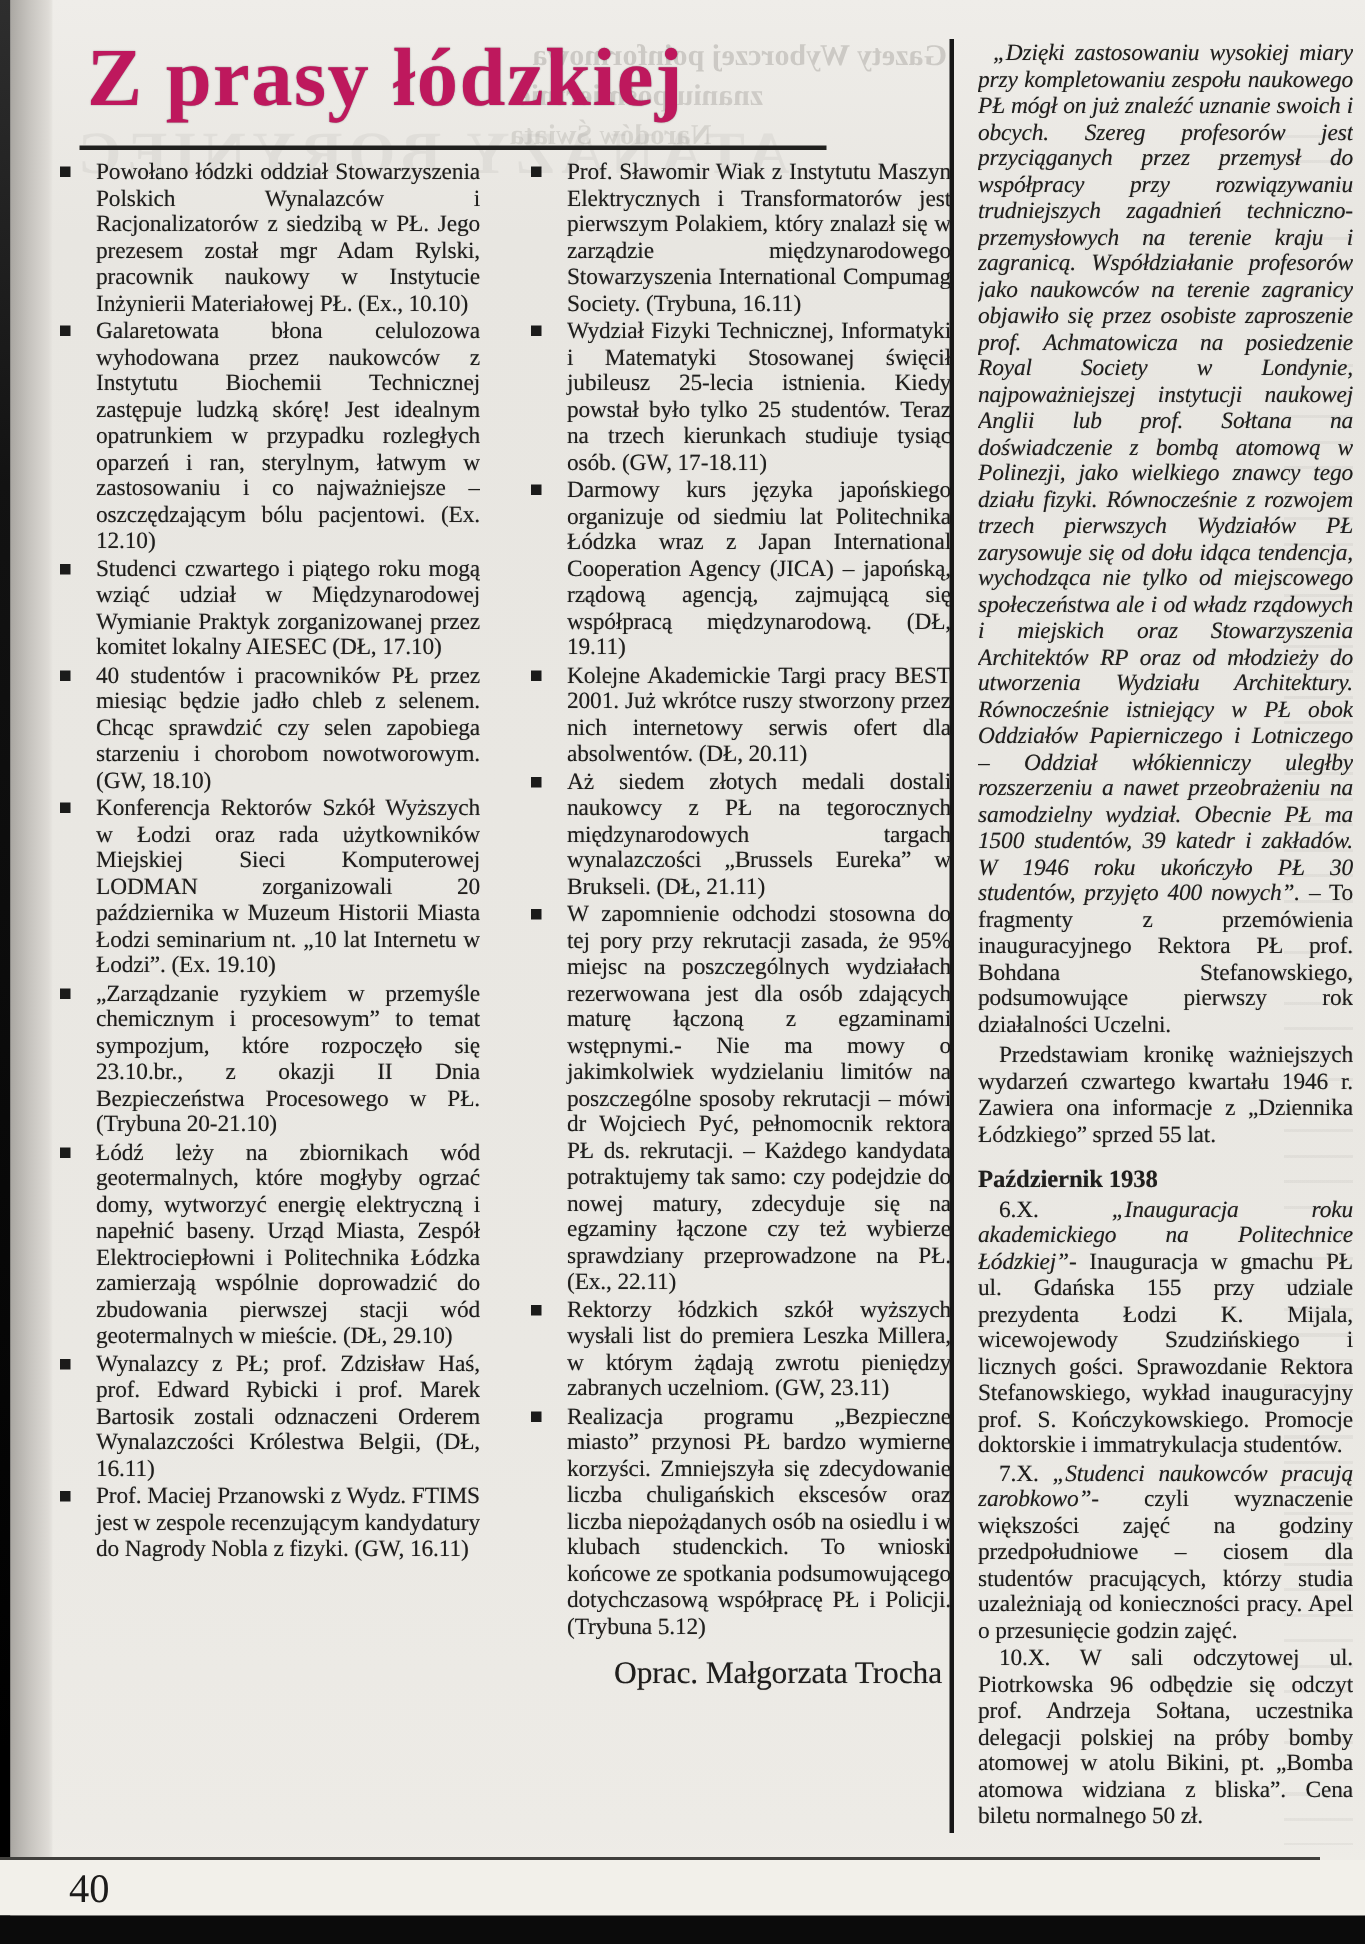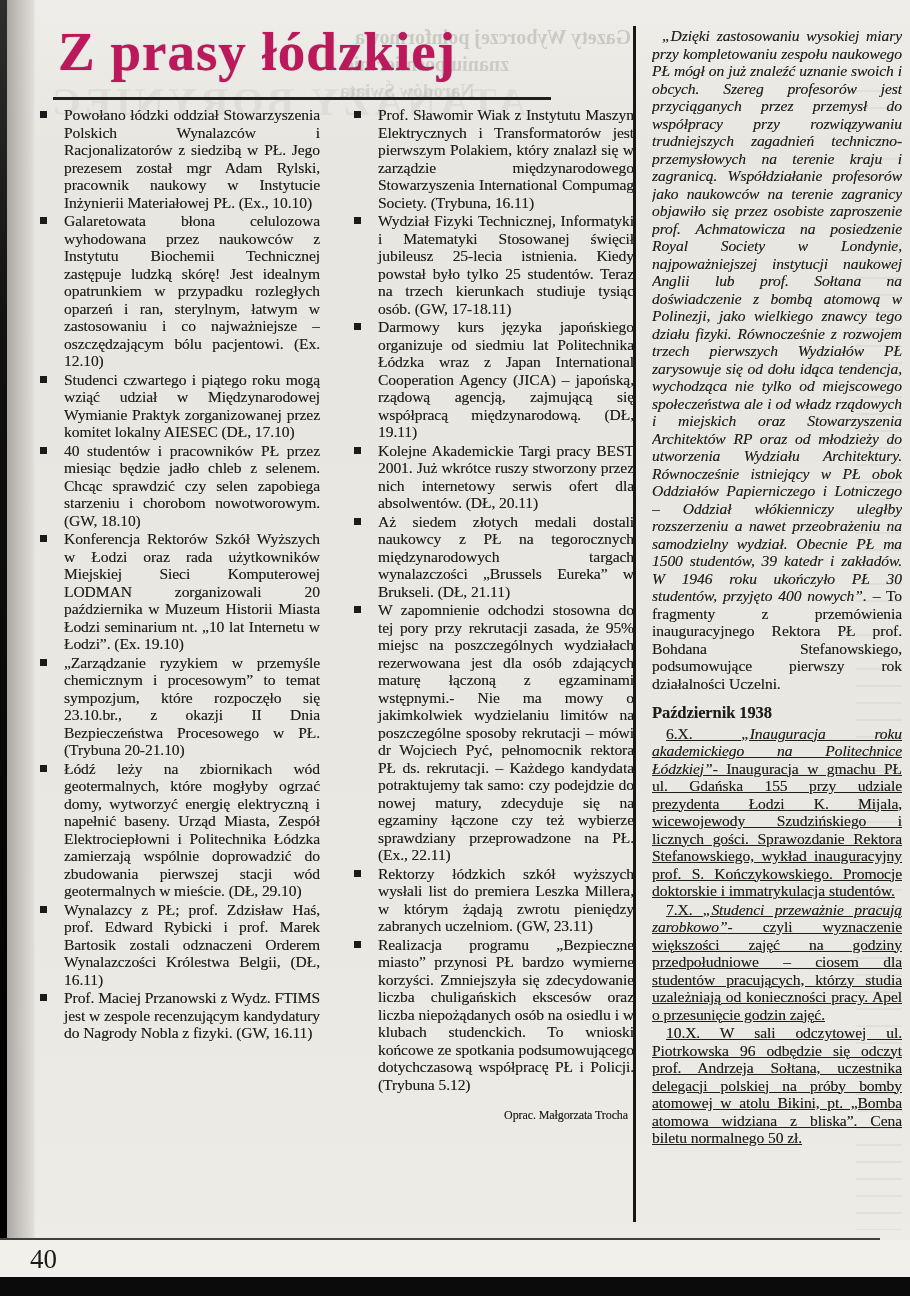--- a/index.html
+++ b/index.html
@@ -32,29 +32,29 @@
   
   .col{text-align:justify;font-size:15.6px;line-height:17.5px;letter-spacing:-0.1px;
     text-shadow:0 0 .5px rgba(45,45,45,.55);}
   #col1{left:37px;top:106px;width:283px;height:1130px;overflow:hidden;}
   #col2{left:351px;top:106px;width:283px;height:1130px;overflow:hidden;}
   #col3{left:652px;top:27px;width:250px;height:1210px;overflow:hidden;}
   .news-item{position:relative;padding-left:27px;margin:0 0 1px 0;}
   .news-item p{margin:0;}
   .news-item .sq{position:absolute;left:3px;top:5px;width:7px;height:7px;background:#1b1b1a;}
   #col3 .news-item{padding-left:0;}
-  #col3 .news-item p{text-indent:14px;text-decoration:underline;}
+  #col3 .news-item p{text-indent:14px;}
   .it{font-style:italic;}
   .quote-para{margin:0;text-indent:10px;}
   .intro-para{margin:3px 0 0 0;text-indent:14px;}
   .month-heading{margin:12px 0 3px 0;font-weight:bold;font-size:16.5px;text-indent:0;}
-  .credit{margin-top:14px;text-align:right;font-size:12px;padding-right:6px;}
+  .credit{margin-top:14px;text-align:right;font-size:21px;padding-right:6px;}
   
   .footer-rule{left:0;top:1238px;width:880px;height:2px;background:#403f3c;}
-  .page-number{left:30px;top:1244px;font-size:27px;color:#1c1b1a;}
+  .page-number{left:46px;top:1244px;font-size:27px;color:#1c1b1a;}
   .footer-text{left:120px;top:1309px;width:700px;text-align:center;font-size:16px;
     letter-spacing:1px;color:#242321;}
 </style>
 </head>
 <body>
 
 <div class="abs edge-black"></div>
 <div class="abs edge-gray"></div>
 <div class="abs ghost-right"></div>
 <div class="abs ghost ghost-head">ATANAZY BORYNIEC</div>
@@ -138,27 +138,28 @@
       <div class="news-item">
         <span class="sq"></span>
         <p><span>Realizacja programu „Bezpieczne miasto” przynosi PŁ bardzo wymierne korzyści. Zmniejszyła się zdecydowanie liczba chuligańskich ekscesów oraz liczba niepożądanych osób na osiedlu i w klubach studenckich. To wnioski końcowe ze spotkania podsumowującego dotychczasową współpracę PŁ i Policji. (Trybuna 5.12)</span></p>
       </div>
     </div>
   <p class="credit">Oprac. Małgorzata Trocha</p>
 </div>
 
 <div id="col3" class="abs col">
   <p class="quote-para"><span class="it">„Dzięki zastosowaniu wysokiej miary przy kompletowaniu zespołu naukowego PŁ mógł on już znaleźć uznanie swoich i obcych. Szereg profesorów jest przyciąganych przez przemysł do współpracy przy rozwiązywaniu trudniejszych zagadnień techniczno-przemysłowych na terenie kraju i zagranicą. Współdziałanie profesorów jako naukowców na terenie zagranicy objawiło się przez osobiste zaproszenie prof. Achmatowicza na posiedzenie Royal Society w Londynie, najpoważniejszej instytucji naukowej Anglii lub prof. Sołtana na doświadczenie z bombą atomową w Polinezji, jako wielkiego znawcy tego działu fizyki. Równocześnie z rozwojem trzech pierwszych Wydziałów PŁ zarysowuje się od dołu idąca tendencja, wychodząca nie tylko od miejscowego społeczeństwa ale i od władz rządowych i miejskich oraz Stowarzyszenia Architektów RP oraz od młodzieży do utworzenia Wydziału Architektury. Równocześnie istniejący w PŁ obok Oddziałów Papierniczego i Lotniczego – Oddział włókienniczy uległby rozszerzeniu a nawet przeobrażeniu na samodzielny wydział. Obecnie PŁ ma 1500 studentów, 39 katedr i zakładów. W 1946 roku ukończyło PŁ 30 studentów, przyjęto 400 nowych”.</span><span> – To fragmenty z przemówienia inauguracyjnego Rektora PŁ  prof. Bohdana Stefanowskiego, podsumowujące pierwszy rok działalności Uczelni.</span></p>
+  <p class="intro-para">Przedstawiam kronikę ważniejszych wydarzeń czwartego kwartału 1946 r. Zawiera ona informacje z „Dziennika Łódzkiego” sprzed 55 lat.</p>
   <p class="month-heading">Październik 1938</p>
   <div>
       <div class="news-item">
         <p><span>6.X. </span><span class="it">„Inauguracja roku akademickiego na Politechnice Łódzkiej”</span><span>- Inauguracja w gmachu PŁ ul. Gdańska 155 przy udziale prezydenta Łodzi  K. Mijala, wicewojewody Szudzińskiego i licznych gości. Sprawozdanie Rektora Stefanowskiego, wykład inauguracyjny prof. S. Kończykowskiego. Promocje doktorskie i immatrykulacja studentów.</span></p>
       </div>
       <div class="news-item">
-        <p><span>7.X. </span><span class="it">„Studenci przeważnie pracują zarobkowo”</span><span>- czyli wyznaczenie większości zajęć na godziny przedpołudniowe – ciosem dla studentów pracujących, którzy studia uzależniają od konieczności pracy. Apel o przesunięcie godzin zajęć.</span></p>
+        <p><span>7.X. </span><span class="it">„Studenci naukowców pracują zarobkowo”</span><span>- czyli wyznaczenie większości zajęć na godziny przedpołudniowe – ciosem dla studentów pracujących, którzy studia uzależniają od konieczności pracy. Apel o przesunięcie godzin zajęć.</span></p>
       </div>
       <div class="news-item">
         <p><span>10.X. W sali odczytowej ul. Piotrkowska 96 odbędzie się odczyt prof. Andrzeja Sołtana, uczestnika delegacji polskiej na próby bomby atomowej w atolu Bikini, pt. „Bomba atomowa widziana z bliska”. Cena biletu normalnego 50 zł.</span></p>
       </div>
     </div>
 </div>
 
 <div class="abs footer-zone"></div>
 <div class="abs footer-rule"></div>
 <div class="abs page-number">40</div>

